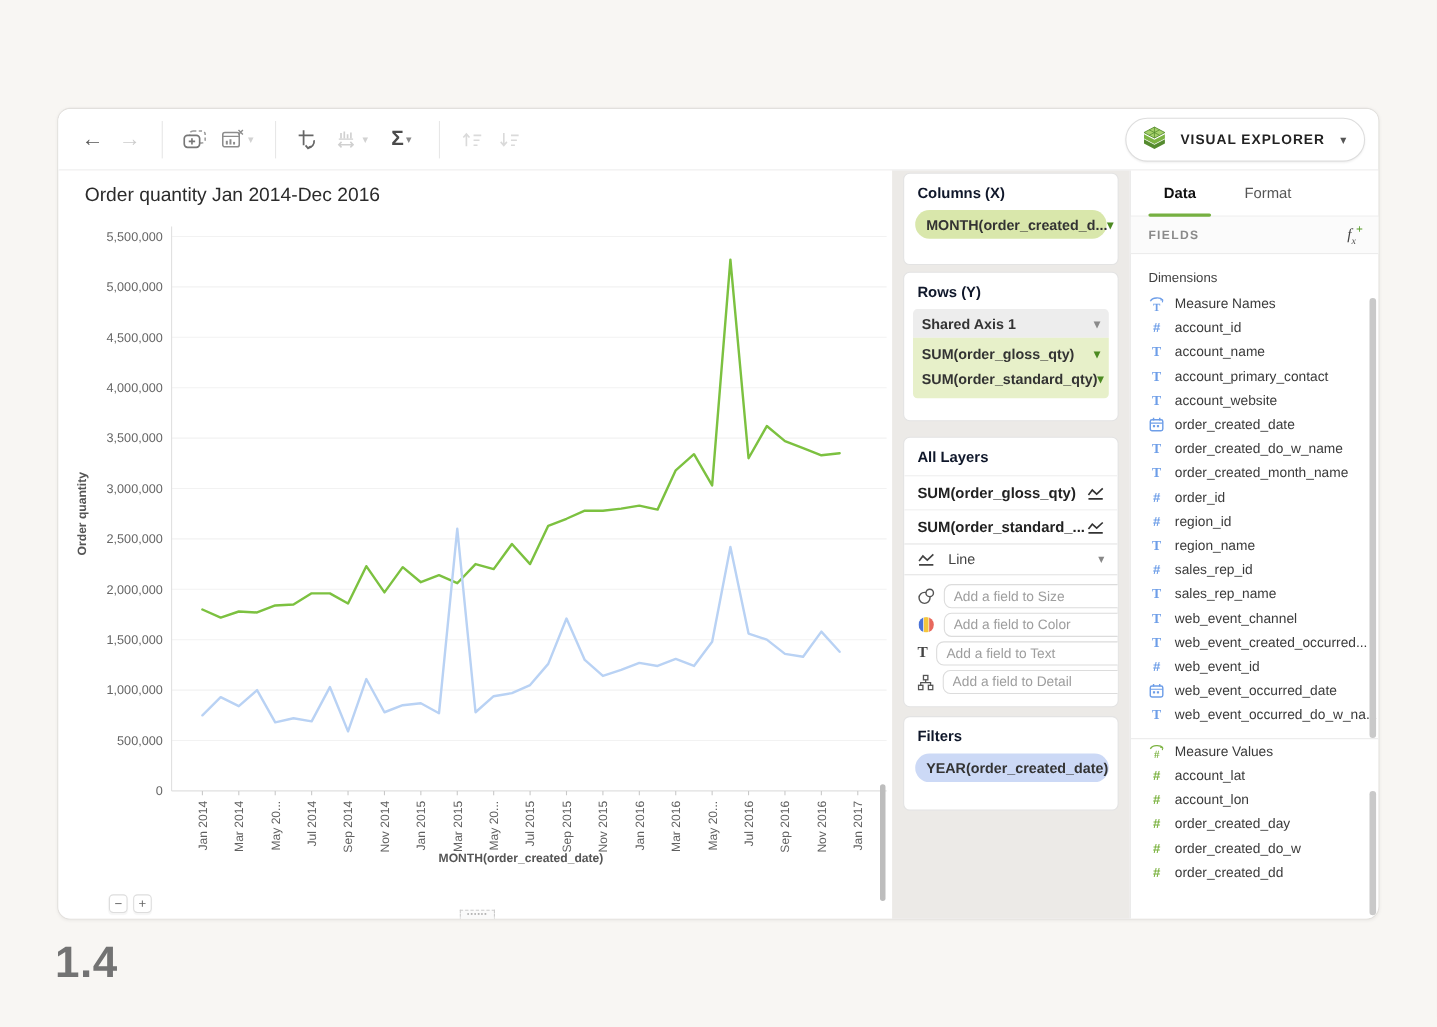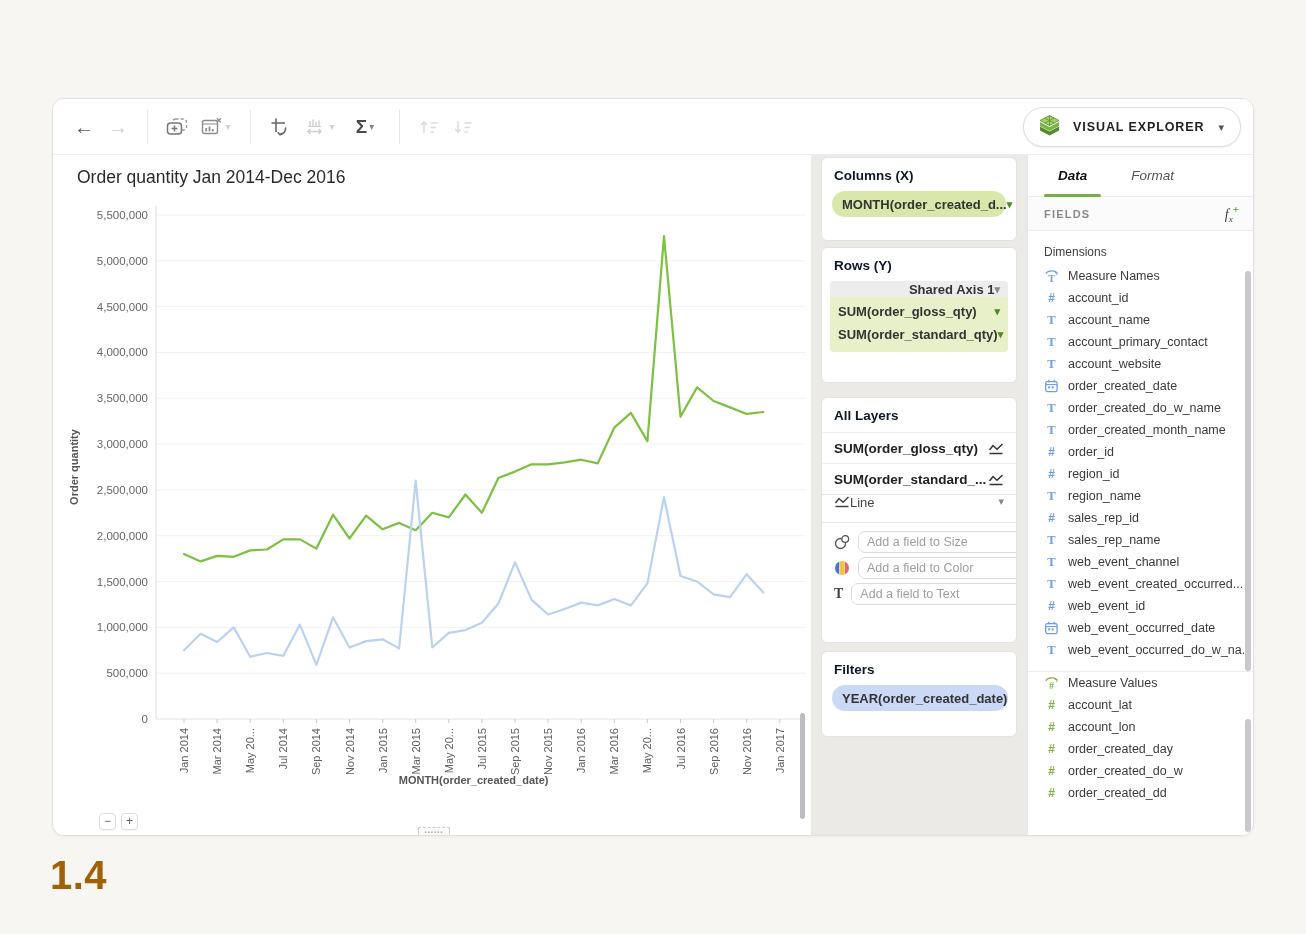--- a/index.html
+++ b/index.html
@@ -36,58 +36,58 @@
   .drag-handle { position:absolute; left:365px; top:672px; width:32px; height:10px; border:1px dashed #ccc; border-bottom:none; background:#fafafa; color:#aaa; font-size:6px; letter-spacing:1px; text-align:center; line-height:8px; cursor:grab; }
 
   
   .shelves { position:absolute; left:768px; top:0; width:196px; height:682px; }
   .shelf-card { position:absolute; left:0; width:196px; background:#fff; border:1px solid #e3e3e3; border-radius:6px; overflow:hidden; }
   .shelf-title { font-size:13.5px; font-weight:bold; color:#0f172a; padding:10px 12px 8px; }
   .pill { display:flex; align-items:center; justify-content:space-between; height:26px; padding:0 10px; border-radius:14px; font-size:13px; font-weight:bold; color:#333; cursor:pointer; white-space:nowrap; }
   .pill-green { background:#d9e7ab; margin:0 10px; }
   .pill-green .pill-caret { color:#4c8a21; font-size:11px; }
   .pill-blue { background:#ccd9f6; margin:0 10px; display:inline-flex; gap:10px; }
-  .shared-axis { display:flex; align-items:center; justify-content:flex-end; height:16px; margin:0 8px; padding:0 8px; background:#ededed; border-radius:4px 4px 0 0; font-size:13px; font-weight:bold; color:#333; cursor:pointer; }
+  .shared-axis { display:flex; align-items:center; justify-content:space-between; height:26px; margin:0 8px; padding:0 8px; background:#ededed; border-radius:4px 4px 0 0; font-size:13px; font-weight:bold; color:#333; cursor:pointer; }
   .shared-axis .pill-caret { color:#8a8a8a; font-size:11px; }
   .rows-green-block { margin:0 8px; background:#e7f0c9; border-radius:0 0 4px 4px; padding:3px 0 6px; }
   .rows-green-block .g-row { display:flex; align-items:center; justify-content:space-between; height:23px; padding:0 8px; font-size:13px; font-weight:bold; color:#333; cursor:pointer; white-space:nowrap; }
   .rows-green-block .pill-caret { color:#4c8a21; font-size:11px; }
 
   .layer-row { display:flex; align-items:center; justify-content:space-between; height:31px; padding:0 12px; border-top:1px solid #efefef; font-size:13.5px; font-weight:bold; color:#222; cursor:pointer; white-space:nowrap; }
-  .mark-select { display:flex; gap:0; height:29px; padding:0 12px; border-top:1px solid #e4e4e4; border-bottom:1px solid #e4e4e4; font-size:13px; color:#444; cursor:pointer; }
+  .mark-select { display:flex; align-items:center; gap:12px; height:29px; padding:0 12px; border-top:1px solid #e4e4e4; border-bottom:1px solid #e4e4e4; font-size:13px; color:#444; cursor:pointer; }
   .mark-select .sel-caret { margin-left:auto; color:#888; font-size:11px; }
   .drop-row { display:flex; align-items:center; gap:8px; height:26px; padding:0 10px 0 12px; margin-top:0; }
   .drop-rows-wrap { padding:6px 0 8px; }
   .drop-input { flex:1; height:22px; border:1px solid #dcdcdc; border-radius:7px; padding:0 8px; font-size:12.5px; color:#444; background:#fff; font-family:"Liberation Sans",sans-serif; }
   .drop-input::placeholder { color:#9e9e9e; }
   .drop-icon { width:18px; display:flex; justify-content:center; color:#555; }
   .t-glyph { font-family:"Liberation Serif",serif; font-size:14px; color:#444; font-weight:bold; }
 
   
   .fields-panel { position:absolute; left:974px; top:0; width:228px; height:682px; background:#fff; border-left:1px solid #e7e7e7; }
-  .tabs-row { display:flex; align-items:center; height:42px; border-bottom:1px solid #ececec; padding-left:30px; gap:44px;font-style:italic; }
+  .tabs-row { display:flex; align-items:center; height:42px; border-bottom:1px solid #ececec; padding-left:30px; gap:44px; }
   .tab { font-size:13.5px; color:#555; cursor:pointer; position:relative; height:42px; display:flex; align-items:center; }
   .tab.active { font-weight:bold; color:#111; }
   .tab.active::after { content:""; position:absolute; left:-14px; right:-14px; bottom:0; height:3px; background:#76b041; border-radius:2px; }
   .fields-bar { display:flex; align-items:center; justify-content:space-between; height:34px; padding:0 16px; background:#fbfbfb; border-bottom:1px solid #ececec; }
   .fields-bar-label { font-size:11px; font-weight:bold; letter-spacing:1.2px; color:#8a8a8a; }
   .fx-btn { font-family:"Liberation Serif",serif; font-style:italic; font-size:14px; color:#444; cursor:pointer; }
   .fx-btn sub { font-size:9px; }
   .fx-btn .plus { color:#5a9e2f; font-weight:bold; font-style:normal; font-size:11px; vertical-align:super; }
   .section-label { font-size:12px; color:#404040; padding:14px 0 6px 16px; }
   .field-list { position:relative; }
   .field-row { display:flex; align-items:center; gap:9px; height:22px; padding-left:16px; font-size:12.5px; color:#3b3b3b; white-space:nowrap; overflow:hidden; cursor:pointer; }
   .fi { width:15px; display:flex; justify-content:center; align-items:center; font-weight:bold; flex:none; }
   .fi-hash { font-size:12px; }
   .fi-text { font-family:"Liberation Serif",serif; font-size:12.5px; }
   .panel-divider { height:1px; background:#ececec; margin:10px 0 0; }
   .v-scroll { position:absolute; width:6px; border-radius:3px; background:#c9c9c9; right:4px; }
 
   
-  .version-label { position:absolute; left:50px; top:853px; font-size:40px; font-weight:800; color:#a16207; letter-spacing:.5px; }
+  .version-label { position:absolute; left:50px; top:853px; font-size:40px; font-weight:800; color:#737373; letter-spacing:.5px; }
 </style>
 </head>
 <body>
 
 <div class="app-card">
 
   <div class="toolbar">
     <div class="tb-btn">
         <span class="tb-glyph">←</span>
       </div>
@@ -320,20 +320,31 @@
                   <rect x="10.7" y="1" width="4.3" height="14" fill="#e8685d"></rect>
                 </g>
               </svg>
             </span>
             <input class="drop-input" placeholder="Add a field to Color" style="">
           </div>
           <div class="drop-row">
             <span class="drop-icon t-glyph">T</span>
             <input class="drop-input" placeholder="Add a field to Text" style="">
           </div>
+          <div class="drop-row">
+            <span class="drop-icon">
+              <svg width="15" height="15" viewBox="0 0 15 15">
+                <rect x="5.5" y="1" width="4" height="4" fill="none" stroke="#555" stroke-width="1.2"></rect>
+                <rect x="1" y="10" width="4" height="4" fill="none" stroke="#555" stroke-width="1.2"></rect>
+                <rect x="10" y="10" width="4" height="4" fill="none" stroke="#555" stroke-width="1.2"></rect>
+                <path d="M7.5 5 v2.5 M3 10 v-2.5 h9 v2.5" fill="none" stroke="#555" stroke-width="1.1"></path>
+              </svg>
+            </span>
+            <input class="drop-input" placeholder="Add a field to Detail" style="">
+          </div>
         </div>
       </div>
 
       <div class="shelf-card" style="top:496px; height:86px;">
         <div class="shelf-title">Filters</div>
         <div class="pill pill-blue" style="width:176px">
           <span>YEAR(order_created_date)</span>
 
         </div>
       </div>

